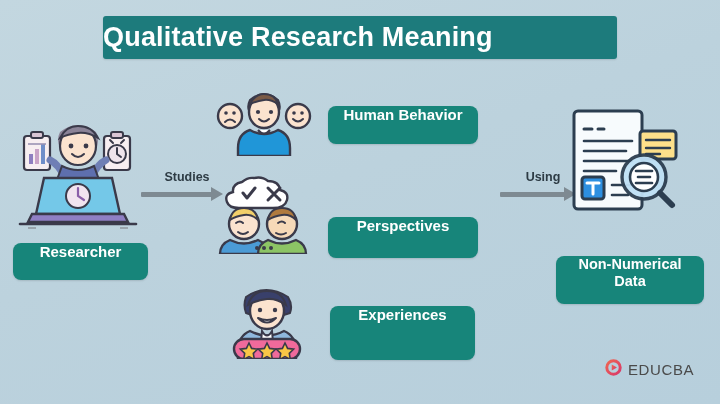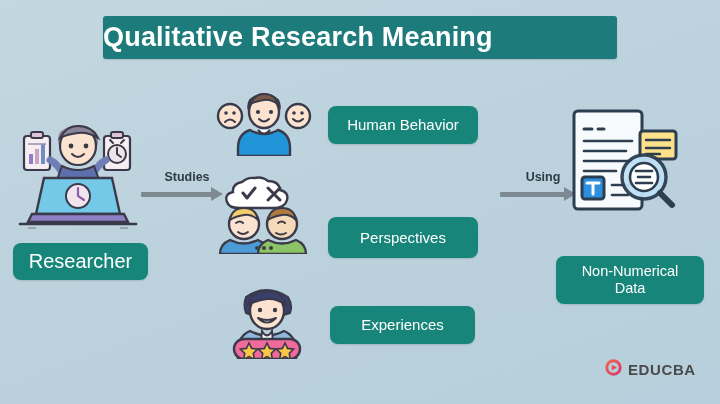--- a/index.html
+++ b/index.html
@@ -40,55 +40,55 @@
     letter-spacing: 0.2px;
     white-space: nowrap;
   }
 
   
   .pill {
     position: absolute;
     background: #17857a;
     border-radius: 8px;
     display: flex;
-    align-items: center;
+    align-items: flex-start;
     justify-content: center;
     color: #ffffff;
-    font-weight: normal;
+    font-weight: bold;
     text-align: center;
     line-height: 1.18;
     box-shadow: 0 1px 2px rgba(0,0,0,0.13);
   }
 
   #pill-researcher {
     left: 13px;
     top: 243px;
     width: 135px;
     height: 37px;
-    font-size: 20px;
+    font-size: 15px;
   }
   #pill-human-behavior {
     left: 328px;
     top: 106px;
     width: 150px;
     height: 38px;
     font-size: 15px;
   }
   #pill-perspectives {
     left: 328px;
     top: 217px;
     width: 150px;
     height: 41px;
     font-size: 15px;
   }
   #pill-experiences {
     left: 330px;
     top: 306px;
     width: 145px;
-    height: 38px;
+    height: 54px;
     font-size: 15px;
   }
   #pill-nonnumerical {
     left: 556px;
     top: 240px;
     width: 148px;
     height: 48px;
     font-size: 14.5px;
     margin-top: 16px;
   }
@@ -142,21 +142,21 @@
   #educba-logo {
     position: absolute;
     left: 604px;
     top: 358px;
     display: flex;
     align-items: center;
     gap: 5px;
   }
   #educba-logo .logo-text {
     font-size: 15px;
-    font-weight: bold;
+    font-weight: normal;
     color: #4a4a4a;
     letter-spacing: 0.6px;
   }
 </style>
 </head>
 <body>
 
 <div id="stage">
 
   <div id="title-banner">

